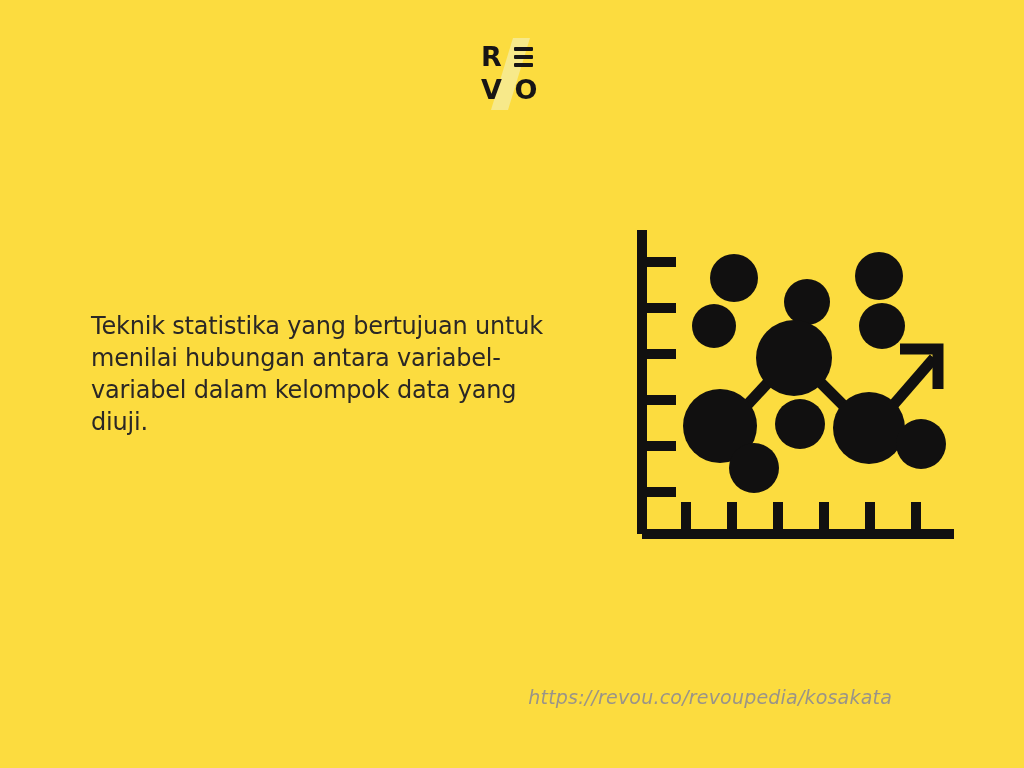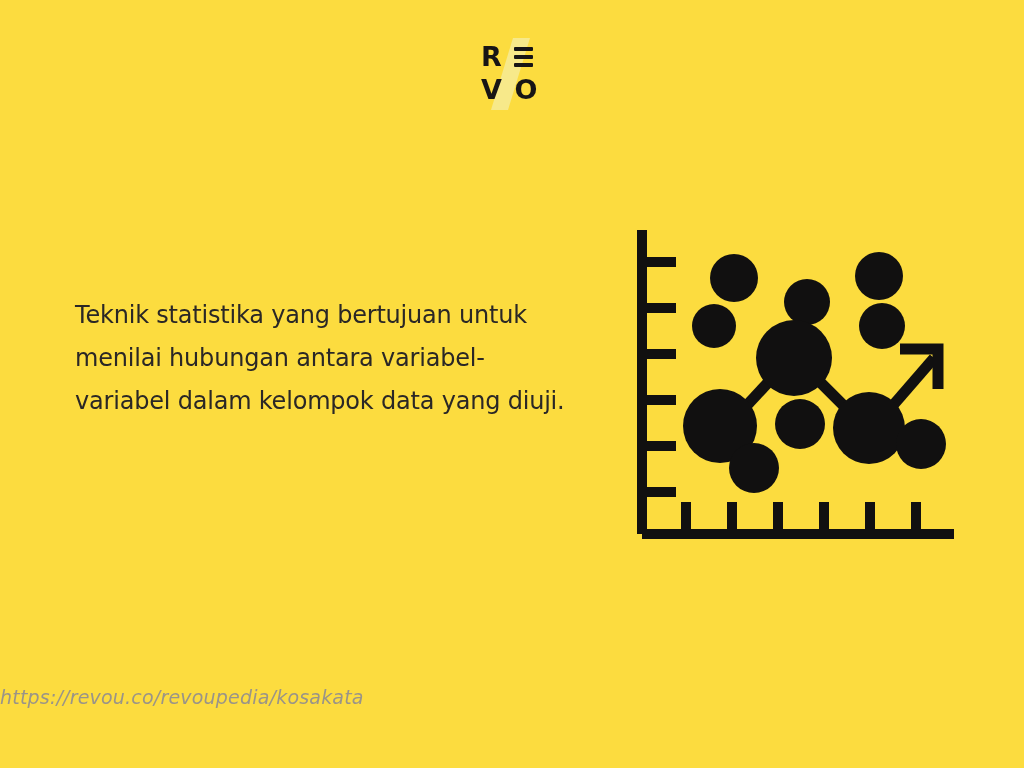--- a/index.html
+++ b/index.html
@@ -88,26 +88,26 @@
   #title {
     margin: 0;
     font-family: "DejaVu Sans", sans-serif;
     font-weight: 700;
     font-size: 37px;
     line-height: 46px;
     letter-spacing: -0.7px;
     color: #171515;
   }
   #body-text {
-    margin: 0;
+    margin: 16px;
     padding-top: 36px;
     font-family: "DejaVu Sans", sans-serif;
     font-weight: 400;
     font-size: 24px;
-    line-height: 43px;
+    line-height: 32px;
     color: #2A2726;
     letter-spacing: -0.2px;
     max-width: 500px;
   }
 
   
   #chart-art {
     position: absolute;
     left: 624px;
     top: 218px;
@@ -119,21 +119,21 @@
     width: 340px;
     height: 330px;
   }
 
   
   #footer {
     position: absolute;
     left: 0;
     top: 686px;
     width: 892px;
-    text-align: left;
+    text-align: right;
   }
   #footer-url {
     font-family: "DejaVu Sans", sans-serif;
     font-style: italic;
     font-size: 19px;
     color: #9A9488;
     letter-spacing: 0.2px;
   }
 </style>
 </head>

